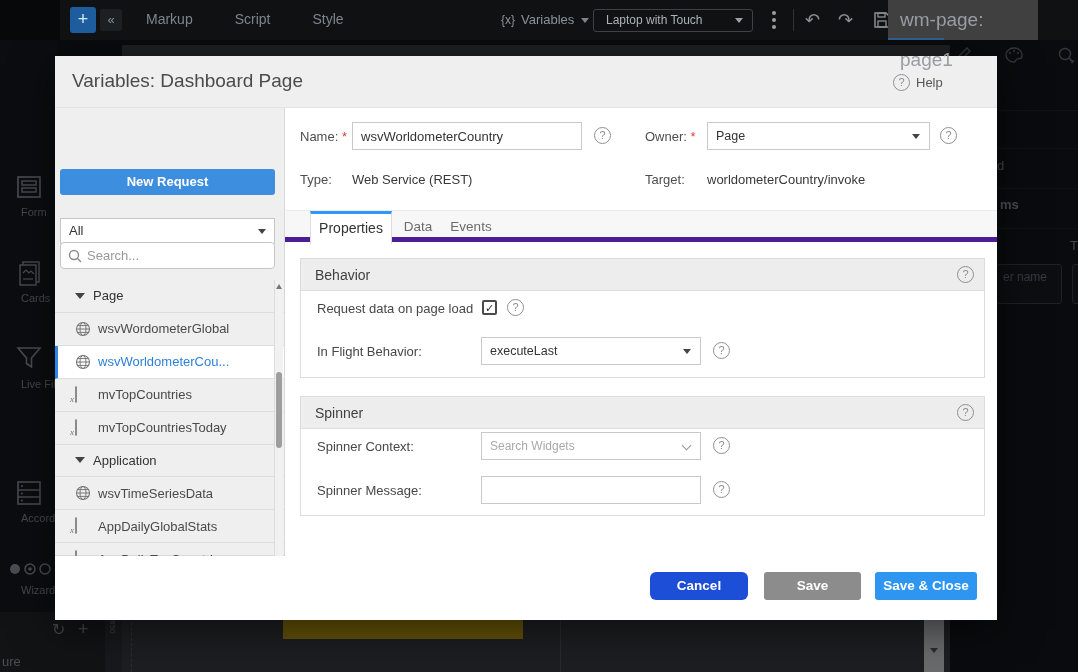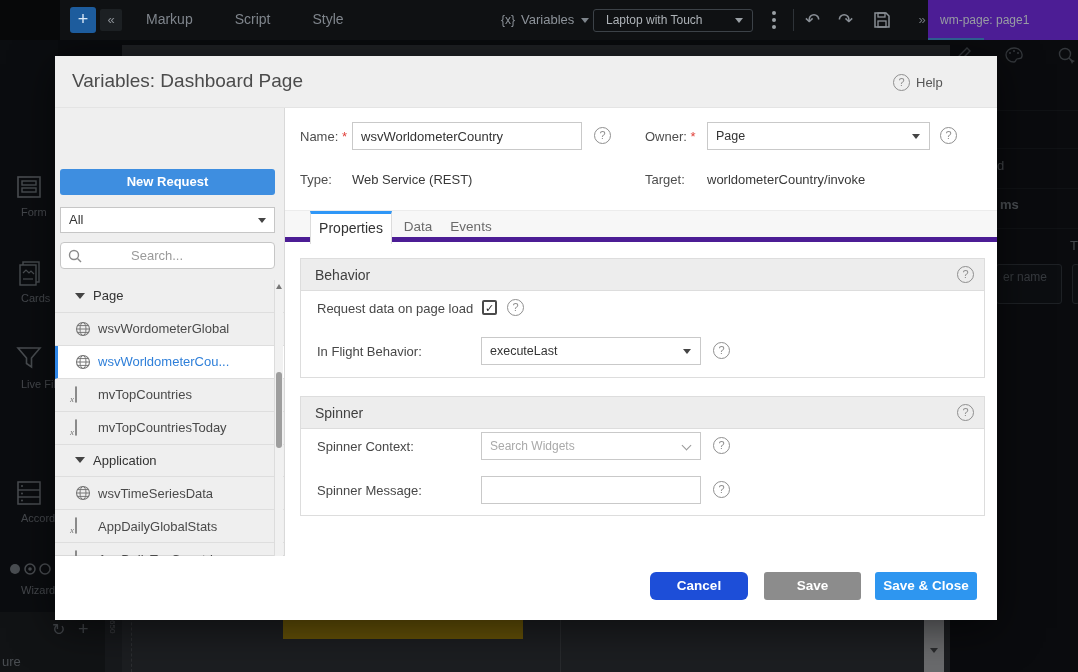--- a/index.html
+++ b/index.html
@@ -51,40 +51,40 @@
   .tb-vars .vx { font-size:12px; margin-right:6px; }
   .tb-vars .cd { display:inline-block; margin-left:7px; width:0; height:0; border-left:4px solid transparent; border-right:4px solid transparent; border-top:5px solid #7d848b; vertical-align:middle; }
   .tb-device { position:absolute; left:593px; top:9px; width:160px; height:23px; border:1px solid #3c4248; border-radius:3px; color:#aeb3b8; font-size:12px; line-height:21px; padding-left:12px; }
   .tb-device .caret { position:absolute; right:9px; top:8px; width:0; height:0; border-left:4px solid transparent; border-right:4px solid transparent; border-top:5px solid #9aa0a5; }
   .kebab { position:absolute; left:772px; top:11px; width:4px; }
   .kebab i { display:block; width:4px; height:4px; background:#9aa0a5; border-radius:50%; margin-bottom:3px; }
   .tb-divider { position:absolute; left:793px; top:9px; width:1px; height:22px; background:#2e3338; }
   .tb-glyph { position:absolute; top:0; height:40px; line-height:40px; color:#898f96; font-size:18px; }
   .tb-save { position:absolute; left:873px; top:11px; }
   .tb-expand { position:absolute; left:911px; top:9px; width:22px; height:22px; color:#70767c; font-size:13px; line-height:21px; text-align:center; }
-  .tb-pagebadge { position:absolute; left:928px; top:0; width:150px; height:40px; background:#4c1d95; color:#989da3; font-size:12px; line-height:40px; padding-left:12px; }
+  .tb-pagebadge { position:absolute; left:888px; top:0; width:150px; height:40px; background:#404040; color:#989da3; font-size:19px; line-height:40px; padding-left:12px; }
   .tb-pagebadge .underline { position:absolute; left:0; bottom:0; width:56px; height:2px; background:#2d5d8e; }
 
   
   .modal { left:55px; top:56px; width:942px; height:564px; background:#ffffff; z-index:10;
            box-shadow:0 8px 40px rgba(0,0,0,0.55); }
   .m-header { position:absolute; left:0; top:0; width:942px; height:52px; background:#efefef; border-bottom:1px solid #e4e4e4; }
   .m-title { position:absolute; left:17px; top:14px; font-size:19px; color:#4b4b4b; }
   .help-q, .q-icon { width:17px; height:17px; border:1px solid #8f8f8f; border-radius:50%; color:#8f8f8f; font-size:11px; line-height:15px; text-align:center; display:inline-block; }
   .m-help-q { position:absolute; left:838px; top:18px; }
   .m-help-label { position:absolute; left:861px; top:19px; font-size:13px; color:#555; }
 
   
   .m-sidebar { position:absolute; left:0; top:52px; width:230px; height:448px; background:#efefef; border-right:1px solid #d9d9d9; border-bottom:1px solid #d9d9d9; }
   .newvar-btn { position:absolute; left:5px; top:61px; width:215px; height:26px; background:#3e8ee0; border-radius:3px; color:#fff; font-size:13px; font-weight:bold; text-align:center; line-height:26px; }
-  .filter-select { position:absolute; left:5px; top:99px; width:215px; height:26px; background:#fff; border:1px solid #c6c6c6; color:#333; font-size:13px; line-height:24px; padding-left:8px; }
+  .filter-select { position:absolute; left:5px; top:110px; width:215px; height:26px; background:#fff; border:1px solid #c6c6c6; color:#333; font-size:13px; line-height:24px; padding-left:8px; }
   .filter-select .caret { position:absolute; right:8px; top:10px; width:0; height:0; border-left:4px solid transparent; border-right:4px solid transparent; border-top:5px solid #444; }
   .search-box { position:absolute; left:5px; top:134px; width:215px; height:27px; background:#fff; border:1px solid #c6c6c6; border-radius:4px; }
   .search-box svg { position:absolute; left:7px; top:6px; }
-  .search-box input { position:absolute; left:26px; top:1px; width:180px; height:23px; border:0; outline:none; font-size:13px; color:#555; font-family:inherit; background:transparent;margin-left:44px; }
+  .search-box input { position:absolute; left:26px; top:1px; width:180px; height:23px; border:0; outline:none; font-size:13px; color:#555; font-family:inherit; background:transparent; }
   .search-box input::placeholder { color:#9a9a9a; }
 
   .tree { position:absolute; left:0; top:172px; width:229px; height:328px; display:flex; flex-direction:column; }
   .trow { flex:1; position:relative; border-bottom:1px solid #dedede; display:flex; align-items:center; color:#4a4a4a; font-size:13px; }
   .trow .tri { width:0; height:0; border-left:5px solid transparent; border-right:5px solid transparent; border-top:6px solid #444; margin-left:20px; }
   .trow .t-ico { margin-left:20px; width:16px; height:16px; flex:none; }
   .trow .tlabel { margin-left:7px; white-space:nowrap; overflow:hidden; }
   .trow.group .tlabel { margin-left:8px; color:#333; }
   .trow.selected { background:#fff; border-left:3px solid #2e86e8; }
   .trow.selected .tlabel { color:#2e7fd9; }

